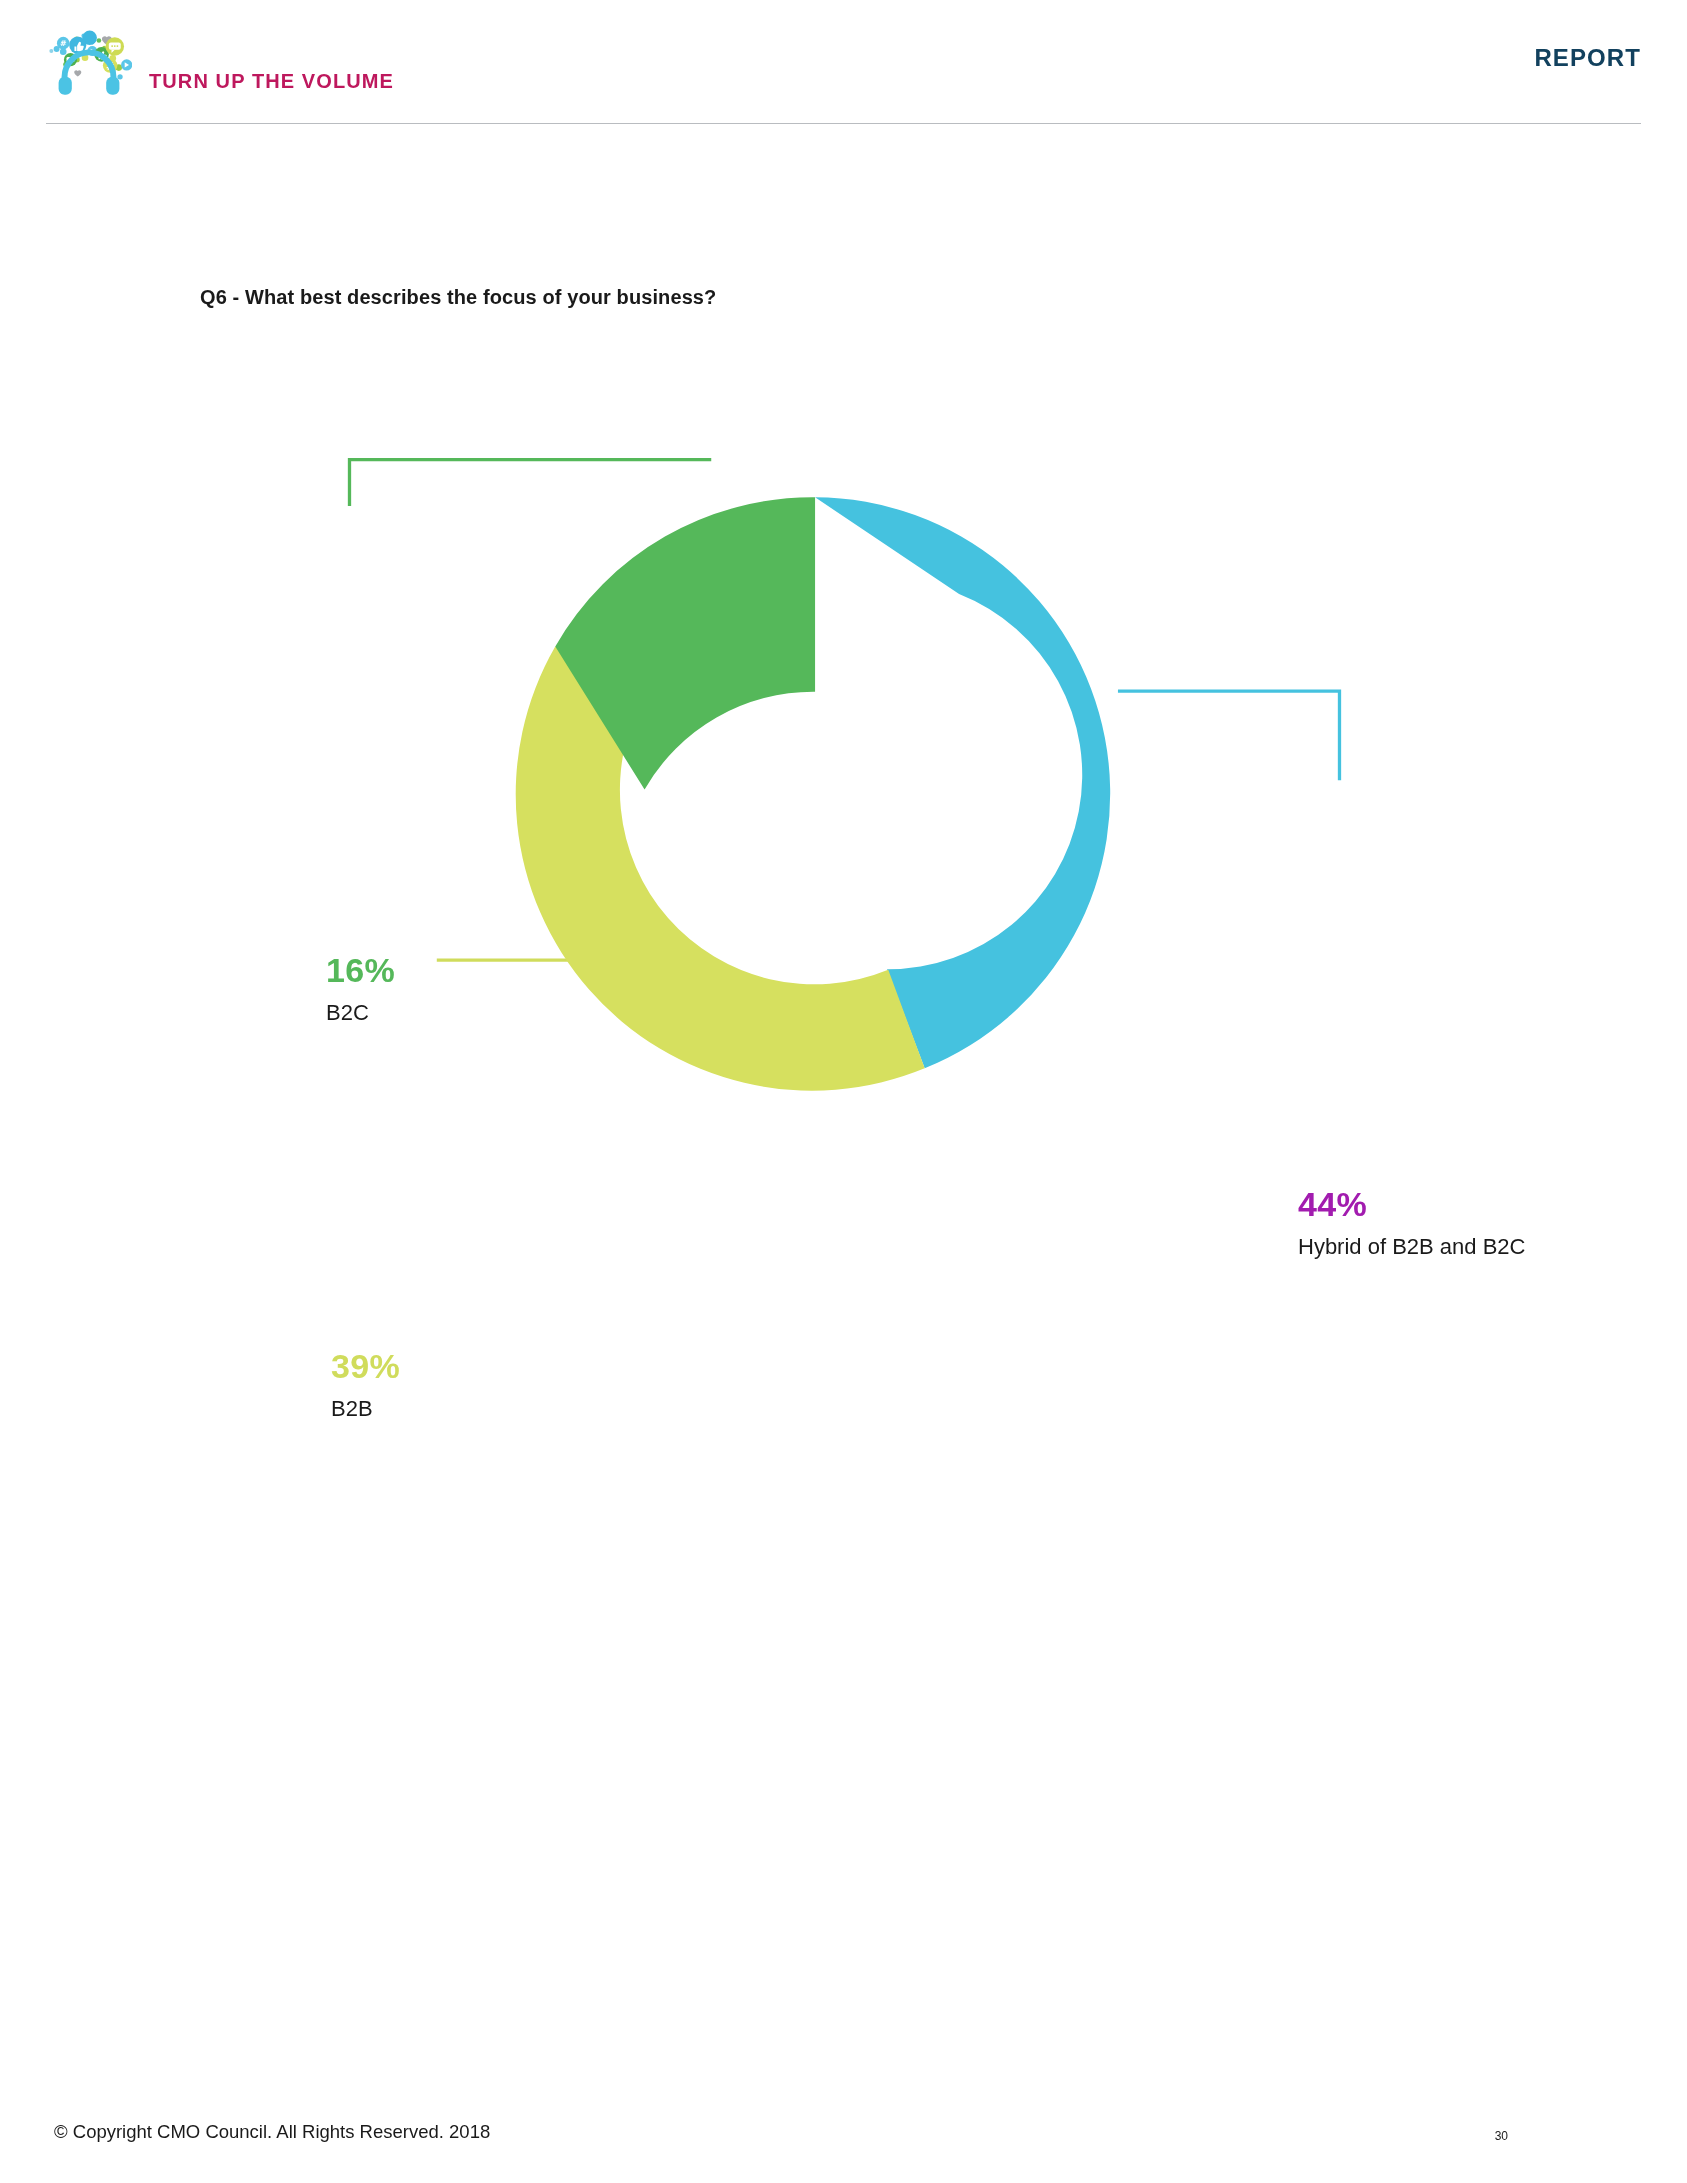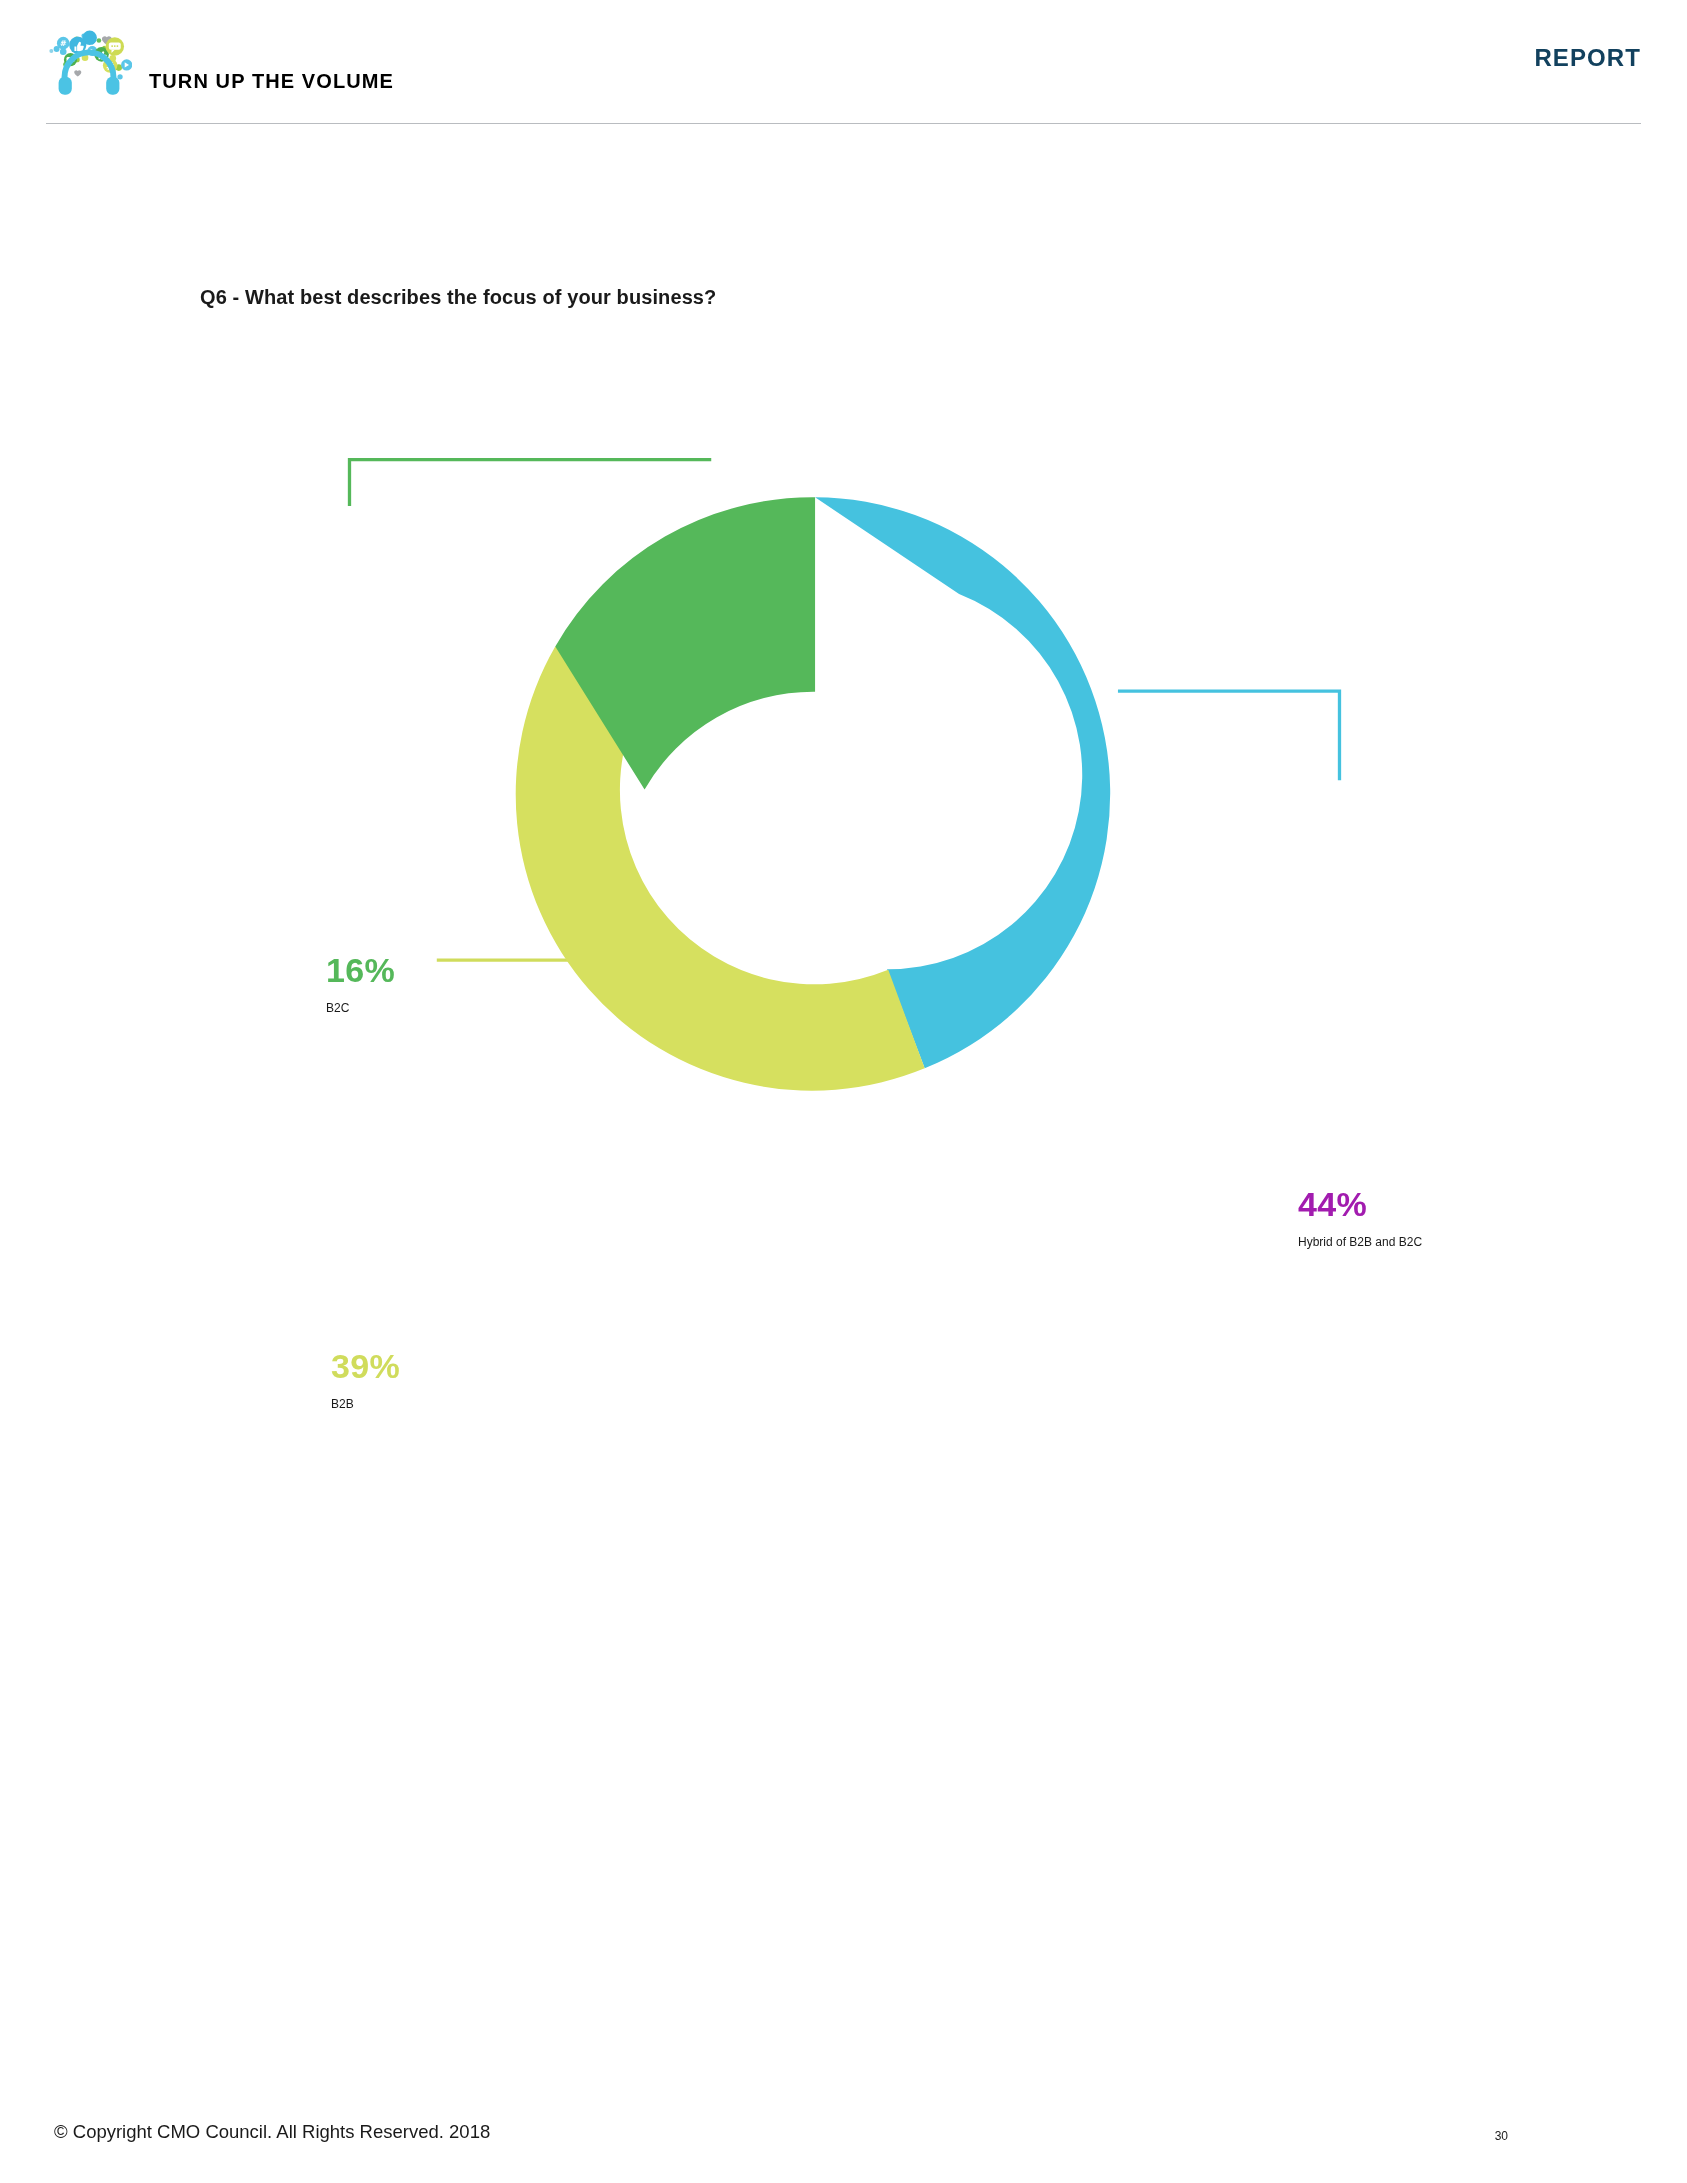--- a/index.html
+++ b/index.html
@@ -42,21 +42,21 @@
   .brand-logo {
     width: 86px;
     height: 76px;
     display: block;
     flex: 0 0 auto;
   }
   .brand-title {
     font-size: 20px;
     font-weight: bold;
     letter-spacing: 1.1px;
-    color: #000000;
+    color: #be185d;
     white-space: nowrap;
     margin-top: 47px;
   }
   .report-label {
     font-size: 24px;
     font-weight: bold;
     letter-spacing: 1.1px;
     color: #12415E;
     white-space: nowrap;
   }
@@ -102,21 +102,21 @@
     position: absolute;
   }
   .callout .pct {
     font-size: 34px;
     font-weight: bold;
     line-height: 1;
     letter-spacing: 0.3px;
     white-space: nowrap;
   }
   .callout .cat {
-    font-size: 12px;
+    font-size: 22px;
     font-weight: normal;
     color: #1a1a1a;
     line-height: 1;
     margin-top: 14.6px;
     white-space: nowrap;
   }
 
   .callout-b2c { left: 326px; top: 543px; }
   .callout-b2c .pct { color: #55B85A; }
 

